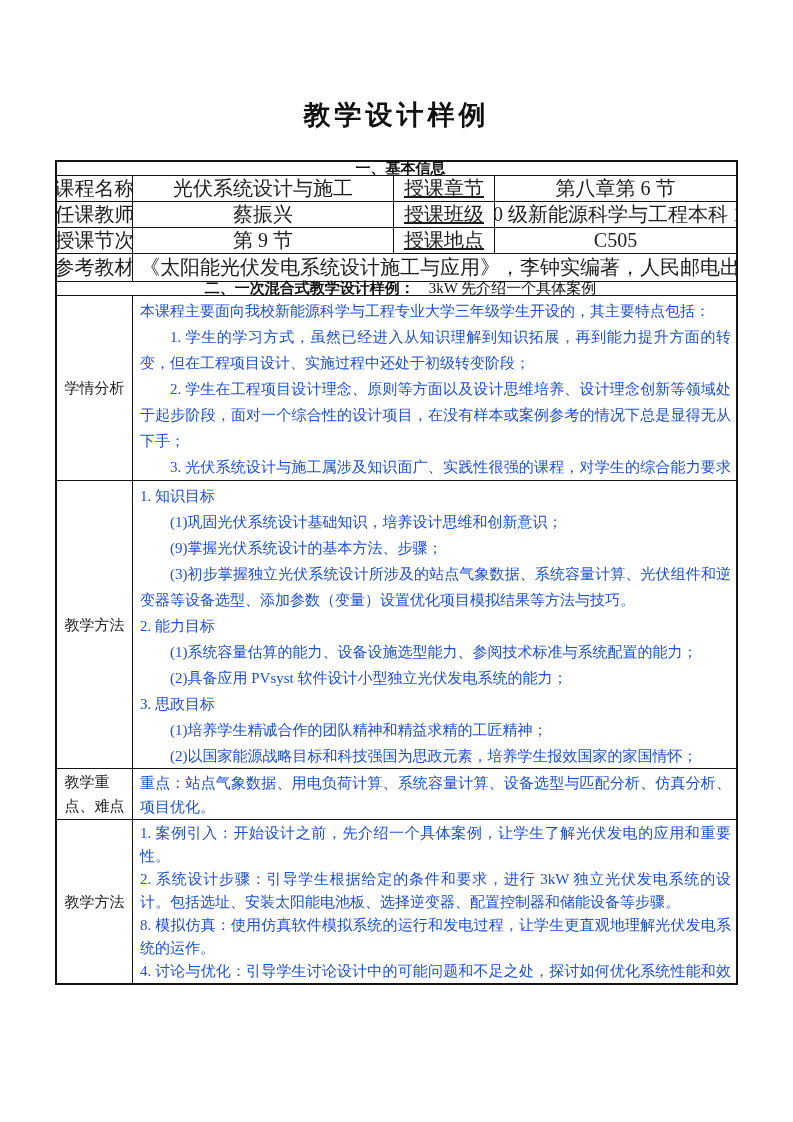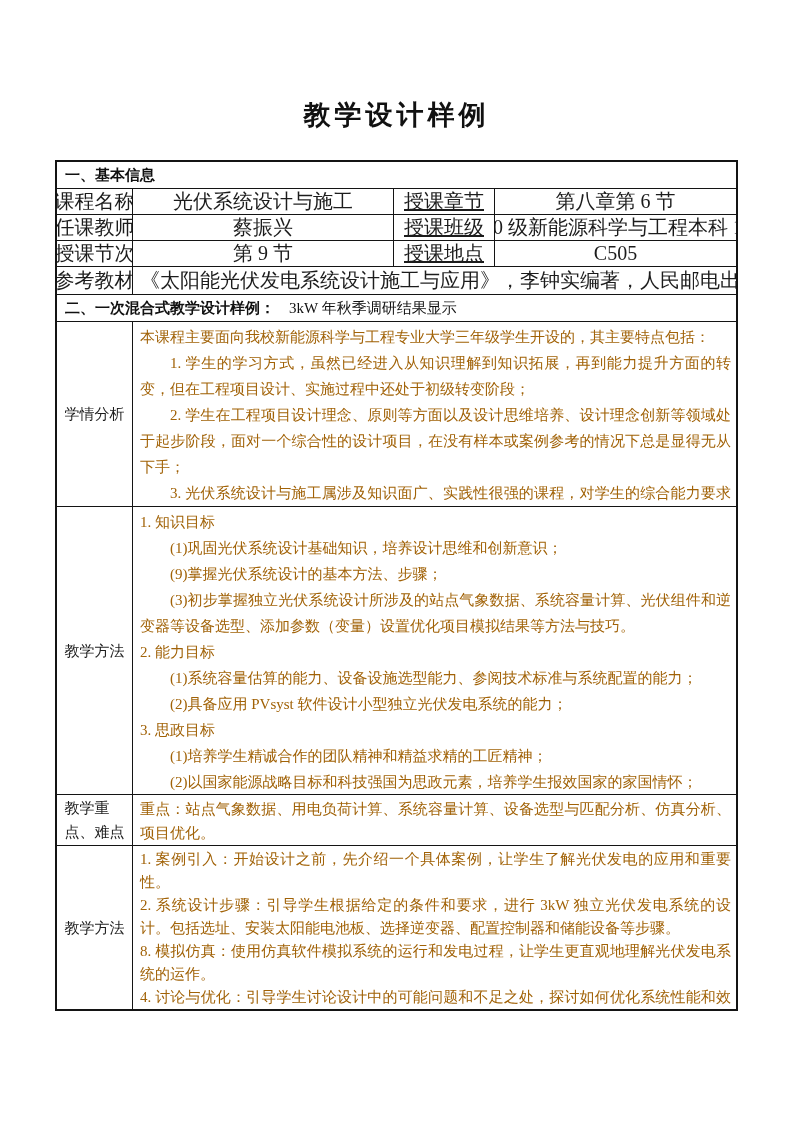--- a/index.html
+++ b/index.html
@@ -28,27 +28,28 @@
     width: 683px;
     border: 2px solid #141414;
   }
   .row { display: flex; border-bottom: 1px solid #141414; align-items: stretch; }
   .row:last-child { border-bottom: none; }
   .cell { border-right: 1px solid #141414; }
   .cell:last-child { border-right: none; }
 
   
   .sec-h {
-    height: 27px;
+    height: 14px;
     align-items: center;
     padding-left: 8px;
     font-family: "DejaVu Sans", "Liberation Sans", sans-serif;
     font-weight: bold;
     font-size: 15px;
     color: #111;
+    justify-content: center;
   }
   .sec-sub {
     font-family: "Liberation Serif", "DejaVu Serif", serif;
     font-weight: normal;
     margin-left: 14px;
     font-size: 15px;
   }
 
   
   .info { height: 26px; font-size: 20px; }
@@ -67,21 +68,21 @@
     display: flex; align-items: center; justify-content: center;
     text-align: left;
     white-space: pre-line;
     line-height: 24px;
   }
   .body-row .content {
     flex: 1;
     padding: 2px 5px 2px 7px;
     overflow: hidden;
   }
-  .content p { text-align: justify; color: #a16207; }
+  .content p { text-align: justify; color: #1d4ed8; }
   .lh26 p { line-height: 26px; }
   .lh24 p { line-height: 24px; }
   .lh23 p { line-height: 23px; }
   .ind { text-indent: 2em; }
 
   .h-xueqing   { height: 185px; }
   .h-mubiao    { height: 288px; }
   .h-zhongdian { height: 51px; }
   .h-fangfa    { height: 163px; }
 </style>
@@ -119,21 +120,21 @@
       <div class="cell c-v2">C505</div>
     </div>
 
     <div class="row info ref">
       <div class="cell c-l1">参考教材</div>
       <div class="cell c-vref">《太阳能光伏发电系统设计施工与应用》，李钟实编著，人民邮电出版社，2019 年 3 月第 2 版</div>
     </div>
 
     <div class="row sec-h">
       <span>二、一次混合式教学设计样例：</span>
-      <span class="sec-sub">3kW 年秋季调研结果显示</span>
+      <span class="sec-sub">3kW 先介绍一个具体案例</span>
     </div>
 
     <div class="row body-row h-xueqing">
       <div class="cell lbl">学情分析</div>
       <div class="cell content lh26">
         <p>本课程主要面向我校新能源科学与工程专业大学三年级学生开设的，其主要特点包括：</p>
         <p class="ind">1. 学生的学习方式，虽然已经进入从知识理解到知识拓展，再到能力提升方面的转变，但在工程项目设计、实施过程中还处于初级转变阶段；</p>
         <p class="ind">2. 学生在工程项目设计理念、原则等方面以及设计思维培养、设计理念创新等领域处于起步阶段，面对一个综合性的设计项目，在没有样本或案例参考的情况下总是显得无从下手；</p>
         <p class="ind">3. 光伏系统设计与施工属涉及知识面广、实践性很强的课程，对学生的综合能力要求高，而学生的基础、能力参差不齐，学习需求多样。据 2021 年秋季调研结果显示，84%的同学喜欢实践类课程，且希望学以致用——进行工程项目设计。</p>
       </div>

